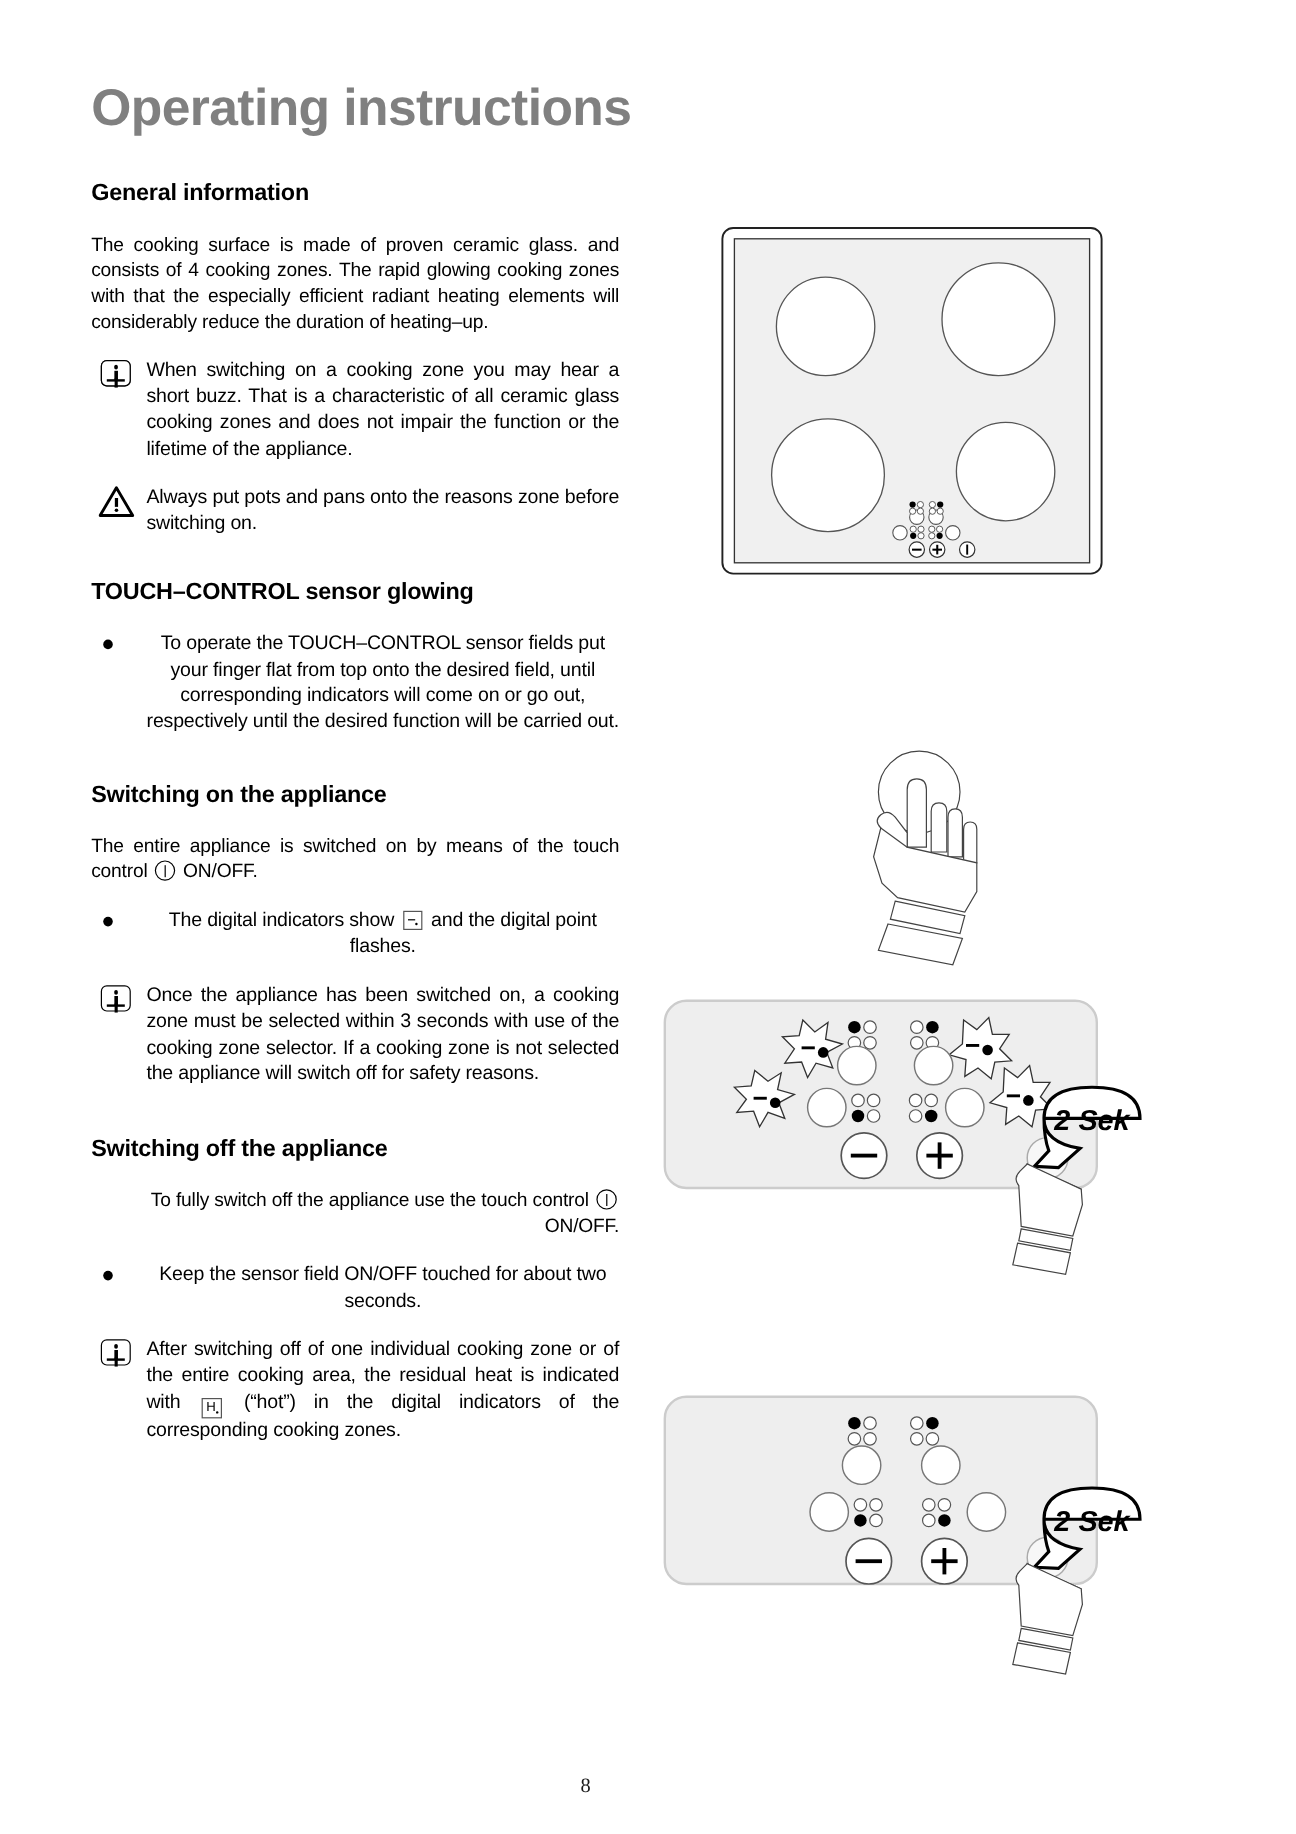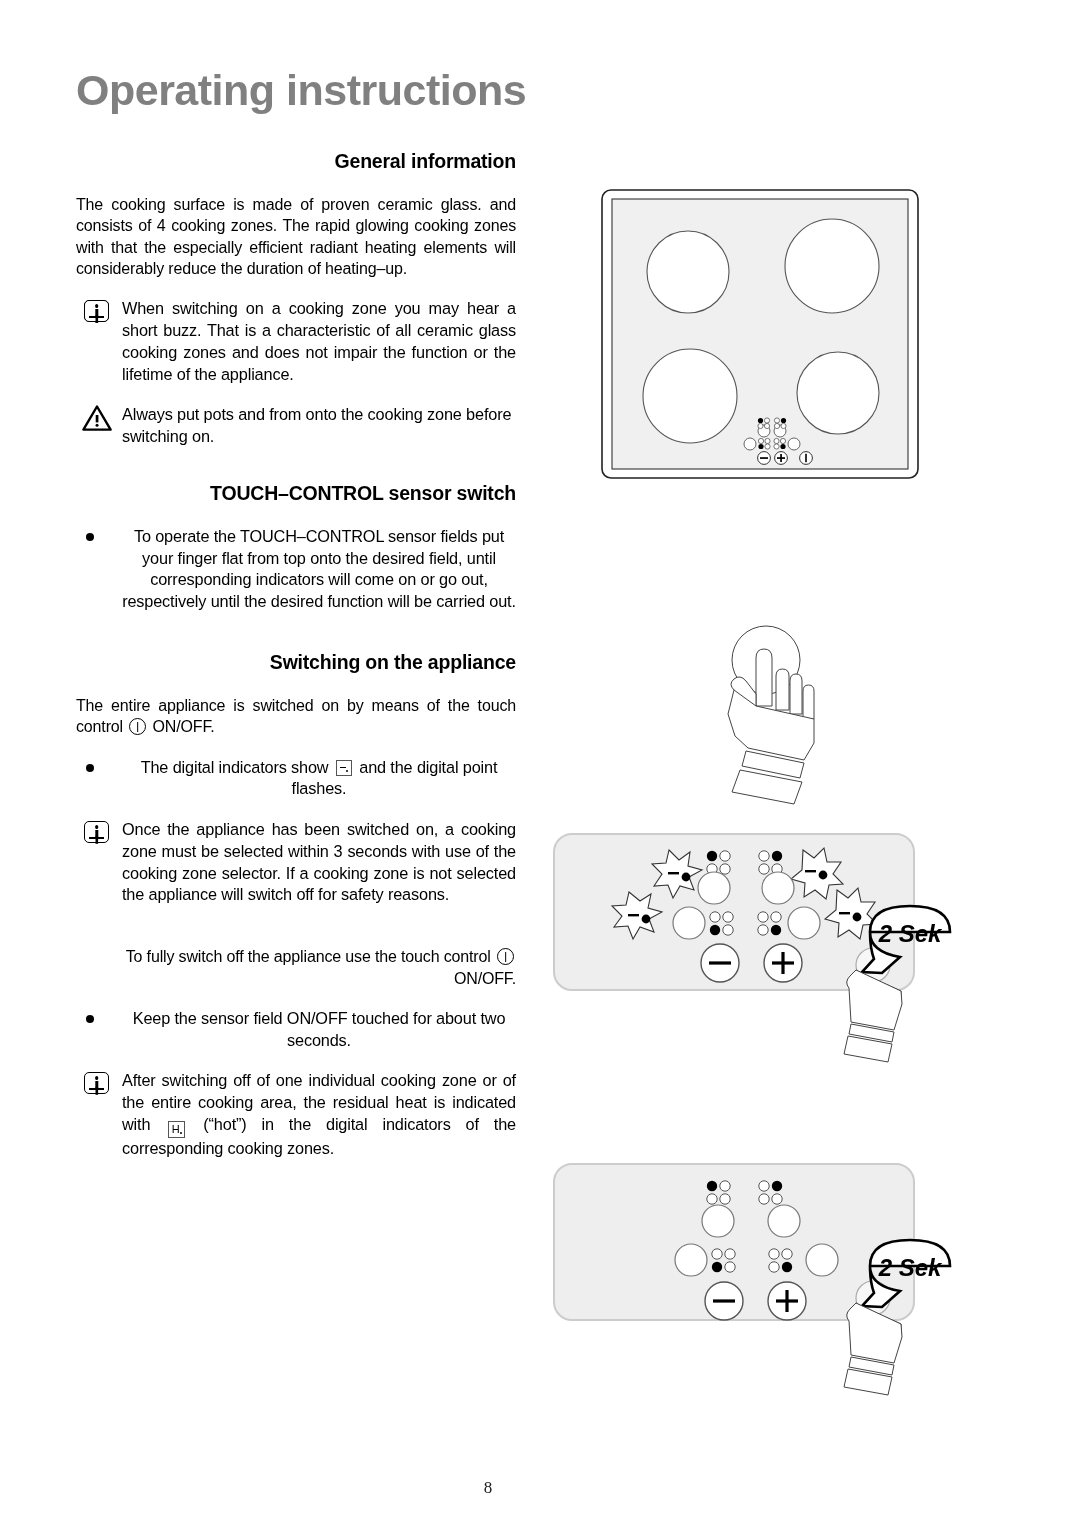--- a/index.html
+++ b/index.html
@@ -26,21 +26,20 @@
   }
 
   
   .col-left { position: absolute; left: 76px; top: 150px; width: 440px; }
 
   h2.sec {
     font-size: 19.5px;
     font-weight: bold;
     margin: 0 0 21px 0;
     letter-spacing: -0.2px;
-    text-align: right;
   }
 
   p.body {
     font-size: 16px;
     line-height: 1.335;
     margin: 0 0 19px 0;
     text-align: justify;
     letter-spacing: -0.15px;
   }
   p.body.nojust { text-align: right; }
@@ -213,24 +212,24 @@
     </div>
 
     <div class="iblock" style="margin-bottom:34px;">
       <span class="ico-warn">
         <svg width="30" height="26" viewBox="0 0 30 26">
           <path d="M15 1.5 L28.6 24.6 L1.4 24.6 Z" fill="none" stroke="#000" stroke-width="2.4" stroke-linejoin="round"></path>
           <rect x="13.7" y="10" width="2.7" height="7.4" fill="#000"></rect>
           <circle cx="15.05" cy="20.2" r="1.5" fill="#000"></circle>
         </svg>
       </span>
-      <p class="nojust">Always put pots and from onto the cooking zone before switching on.</p>
-    </div>
-
-    <h2 class="sec" style="margin-top:4px;">TOUCH–CONTROL sensor switch</h2>
+      <p class="nojust">Always put pots and pans onto the reasons zone before switching on.</p>
+    </div>
+
+    <h2 class="sec" style="margin-top:4px;">TOUCH–CONTROL sensor glowing</h2>
 
     <div class="bblock" style="margin-bottom:38px;">
       <span class="dot"></span>
       <p>To operate the TOUCH–CONTROL sensor fields put your finger flat from top onto the desired field, until corresponding indicators will come on or go out, respectively until the desired function will be carried out.</p>
     </div>
 
     <h2 class="sec" style="margin-top:5px;">Switching on the appliance</h2>
 
     <p class="body">
       <span>The entire appliance is switched on by means of the touch control</span>
@@ -247,20 +246,21 @@
       </p>
     </div>
 
     <div class="iblock" style="margin-bottom:40px;">
       <span class="ico-info">
           <span class="bar"></span>
         </span>
       <p>Once the appliance has been switched on, a cooking zone must be selected within 3 seconds with use of the cooking zone selector. If a cooking zone is not selected the appliance will switch off for safety reasons.</p>
     </div>
 
+    <h2 class="sec" style="margin-top:14px;">Switching off the appliance</h2>
 
     <p class="body nojust">
       <span>To fully switch off the appliance use the touch control</span>
       <span class="g-onoff"></span>
       <span>ON/OFF.</span>
     </p>
 
     <div class="bblock">
       <span class="dot"></span>
       <p>Keep the sensor field ON/OFF touched for about two seconds.</p>

